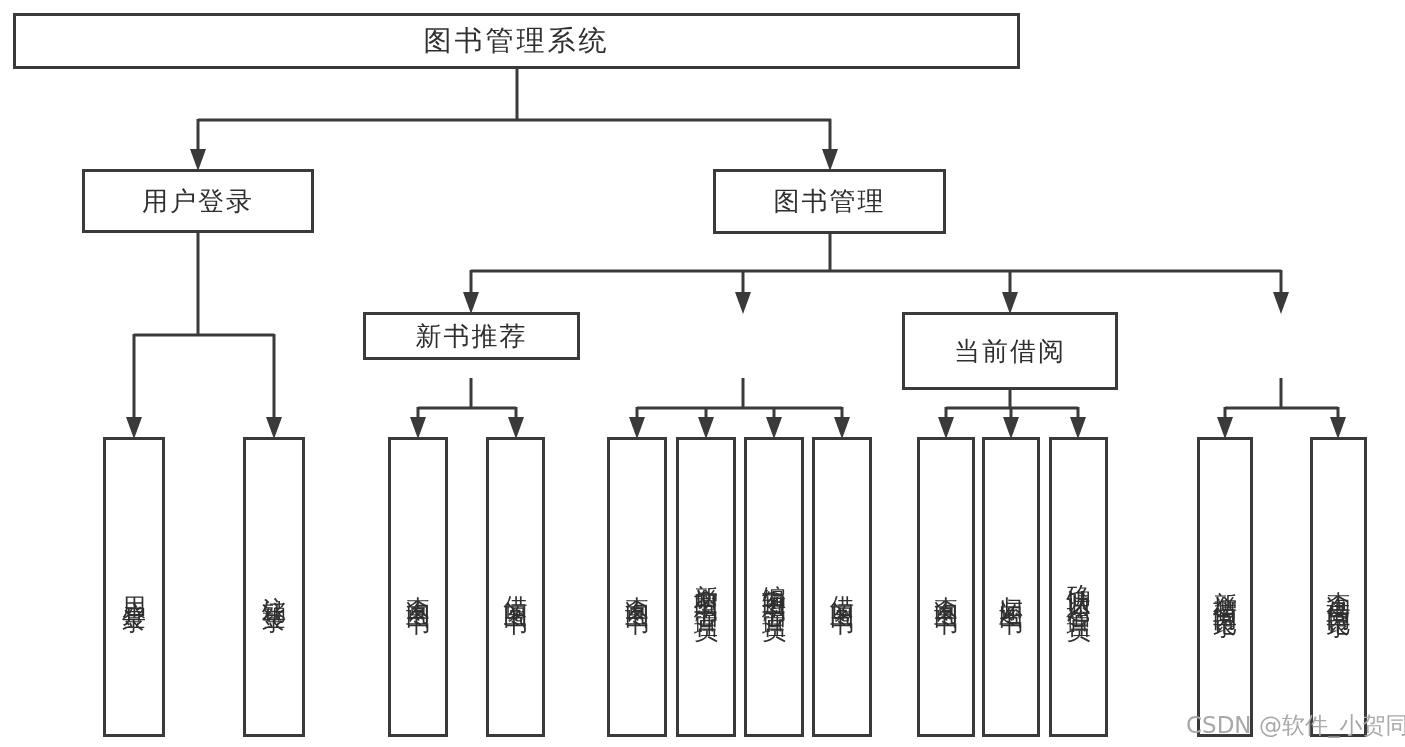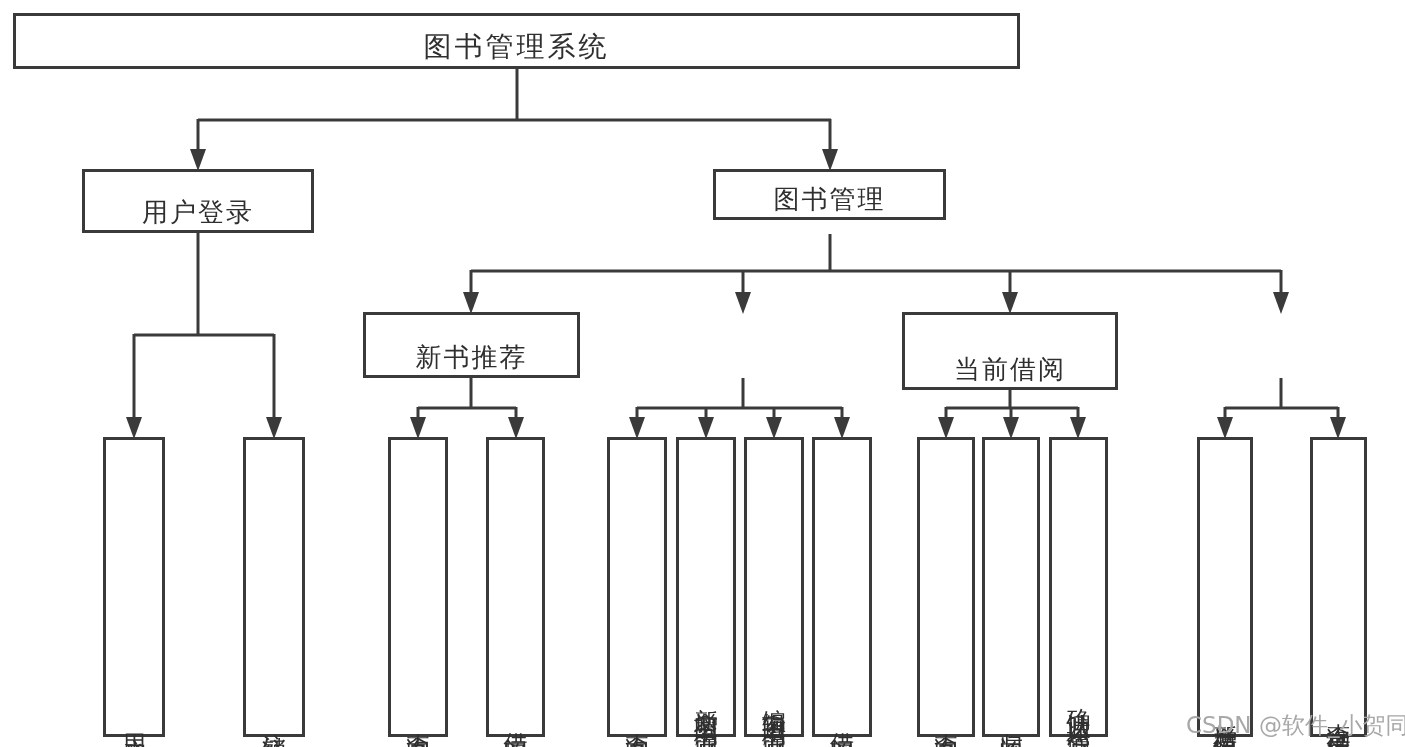--- a/index.html
+++ b/index.html
@@ -19,21 +19,21 @@
     z-index: 1;
   }
   .connectors line { stroke: #3a3a3a; stroke-width: 3; }
   .connectors polygon { fill: #3a3a3a; }
   .node {
     position: absolute;
     box-sizing: border-box;
     background: #ffffff;
     border: 3px solid #3a3a3a;
     display: flex;
-    align-items: flex-end;
+    align-items: center;
     justify-content: center;
     z-index: 2;
   }
   .node span { white-space: nowrap; }
   .h-node span { font-size: 26px; letter-spacing: 2px; }
   .root-node span { font-size: 28px; letter-spacing: 3px; }
   .v-node span {
     writing-mode: vertical-rl;
     text-orientation: mixed;
     font-size: 24px;
@@ -118,25 +118,25 @@
     <polygon points="1330,417 1346,417 1338,439"></polygon>
   </svg>
 
   <div class="node h-node root-node" style="left:13px; top:13px; width:1007px; height:56px;">
     <span>图书管理系统</span>
   </div>
 
   <div class="node h-node" style="left:82px; top:169px; width:232px; height:64px;">
     <span>用户登录</span>
   </div>
-  <div class="node h-node" style="left:713px; top:169px; width:233px; height:51px;">
+  <div class="node h-node" style="left:713px; top:169px; width:233px; height:65px;">
     <span>图书管理</span>
   </div>
 
-  <div class="node h-node" style="left:363px; top:312px; width:217px; height:66px;">
+  <div class="node h-node" style="left:363px; top:312px; width:217px; height:48px;">
     <span>新书推荐</span>
   </div>
   <div class="node h-node" style="left:902px; top:312px; width:216px; height:78px;">
     <span>当前借阅</span>
   </div>
 
   <div class="node v-node" style="left:103px; top:437px; width:62px; height:300px;">
     <span>用户登录</span>
   </div>
   <div class="node v-node" style="left:243px; top:437px; width:62px; height:300px;">

